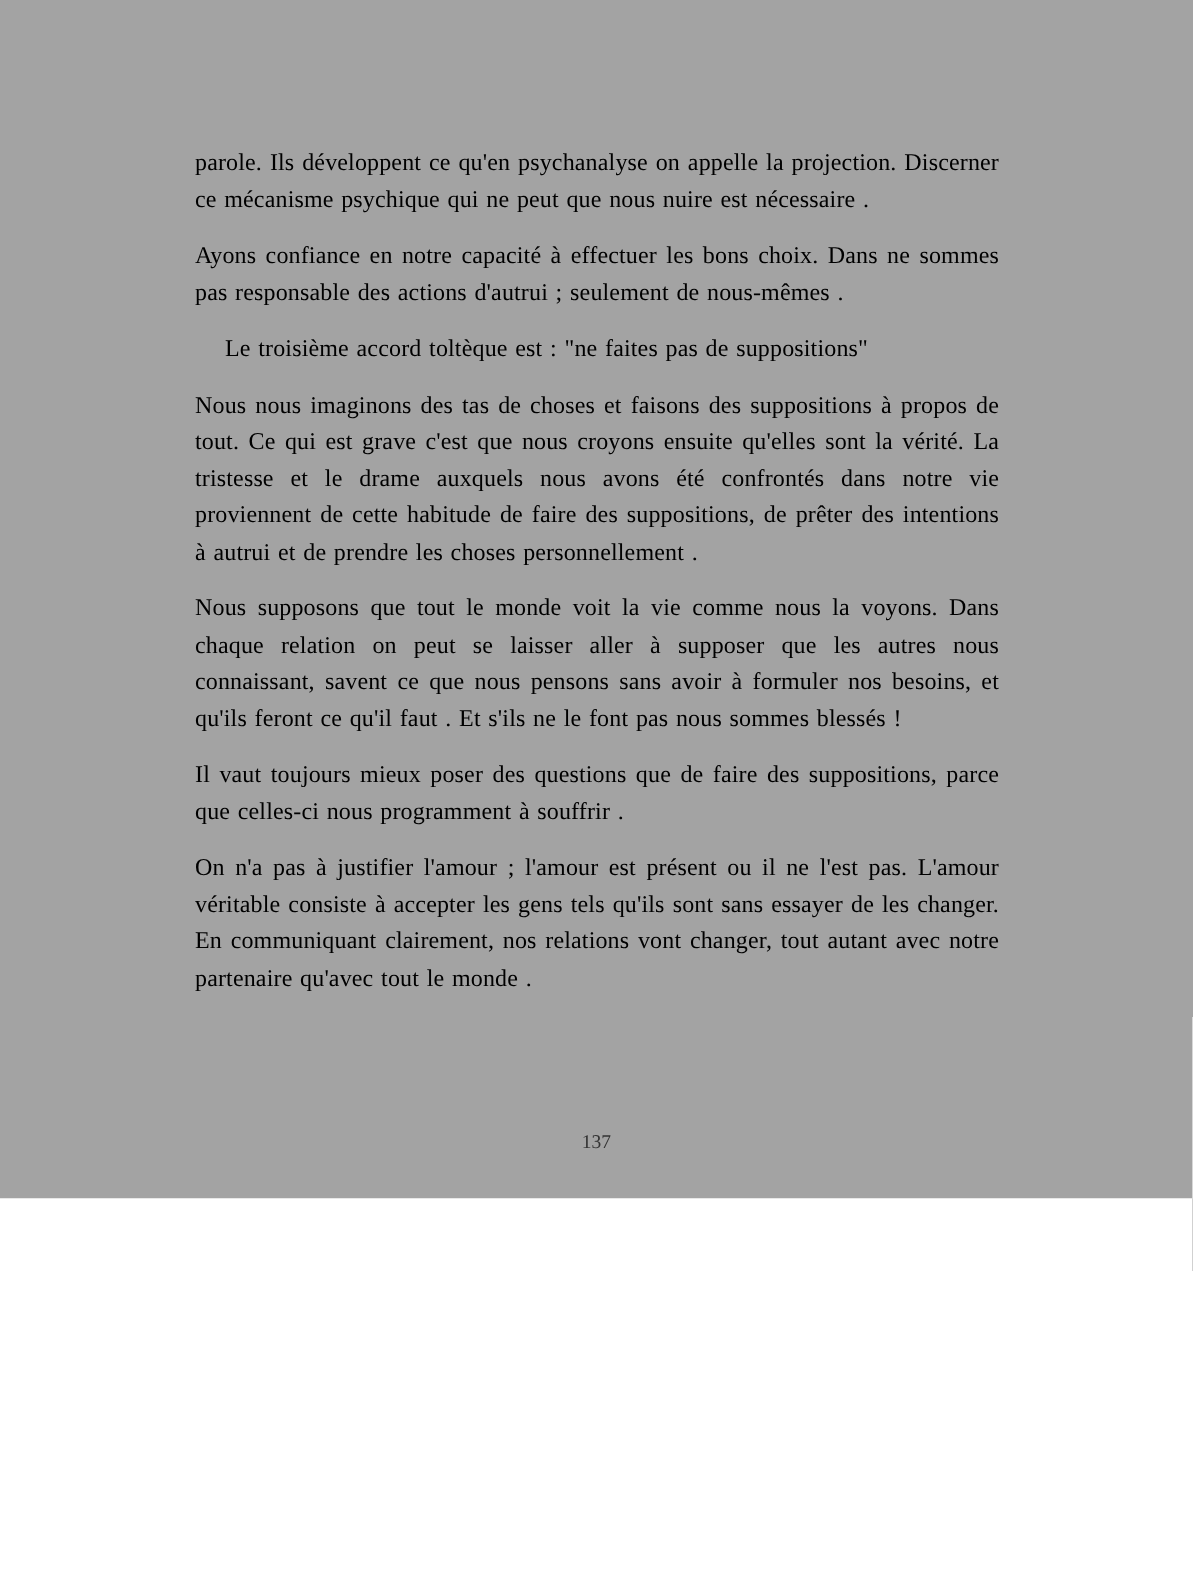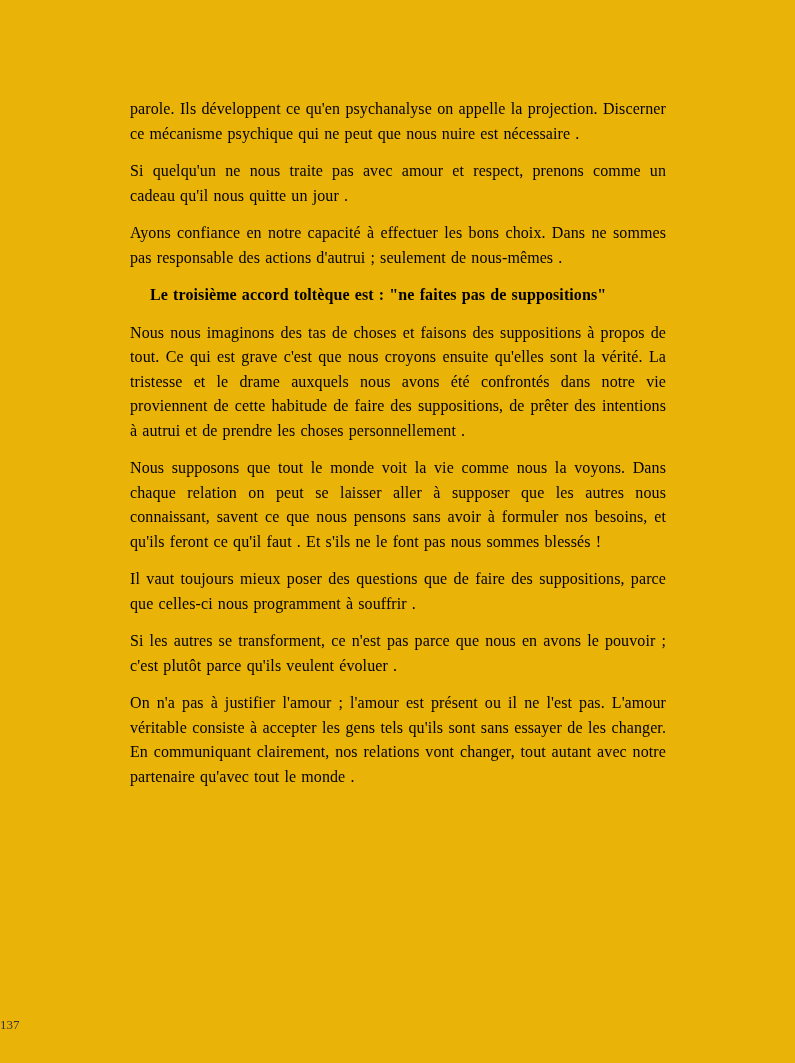--- a/index.html
+++ b/index.html
@@ -3,64 +3,63 @@
 <meta charset="utf-8">
 <style>
   html, body {
     margin: 0;
     padding: 0;
     background: #ffffff;
   }
   .page {
     position: relative;
     width: 795px;
-    height: 1063px;
-    background: #eab308;
+    height: 799px;
+    background: #a3a3a3;
     box-sizing: border-box;
     overflow: hidden;
     font-family: "Liberation Serif", "DejaVu Serif", serif;
     color: #000000;
   }
   .content {
     position: absolute;
     top: 97px;
     left: 130px;
     width: 536px;
   }
   .para {
     margin: 0 0 13px 0;
     font-size: 16px;
     line-height: 24.5px;
     text-align: justify;
     letter-spacing: 0.1px;
     word-spacing: 1px;
   }
   .para.heading {
-    font-weight: bold;
+    font-weight: normal;
     text-indent: 20px;
   }
   .page-number {
     position: absolute;
     bottom: 30px;
     left: 0;
     width: 100%;
+    text-align: center;
     font-size: 13px;
     color: #333333;
     margin-top: 25px;
   }
 </style>
 </head>
 <body>
 
 <div class="page">
   <div class="content">
     <p class="para">parole. Ils développent ce qu'en psychanalyse on appelle la projection. Discerner ce mécanisme psychique qui ne peut que nous nuire est nécessaire .</p>
-    <p class="para">Si quelqu'un ne nous traite pas avec amour et respect, prenons comme un cadeau qu'il nous quitte un jour .</p>
     <p class="para">Ayons confiance en notre capacité à effectuer les bons choix. Dans ne sommes pas responsable des actions d'autrui ; seulement de nous-mêmes .</p>
     <p class="para heading">Le troisième accord toltèque est : "ne faites pas de suppositions"</p>
     <p class="para">Nous nous imaginons des tas de choses et faisons des suppositions à propos de tout. Ce qui est grave c'est que nous croyons ensuite qu'elles sont la vérité. La tristesse et le drame auxquels nous avons été confrontés dans notre vie proviennent de cette habitude de faire des suppositions, de prêter des intentions à autrui et de prendre les choses personnellement .</p>
     <p class="para">Nous supposons que tout le monde voit la vie comme nous la voyons. Dans chaque relation on peut se laisser aller à supposer que les autres nous connaissant, savent ce que nous pensons sans avoir à formuler nos besoins, et qu'ils feront ce qu'il faut . Et s'ils ne le font pas nous sommes blessés !</p>
     <p class="para">Il vaut toujours mieux poser des questions que de faire des suppositions, parce que celles-ci nous programment à souffrir .</p>
-    <p class="para">Si les autres se transforment, ce n'est pas parce que nous en avons le pouvoir ; c'est plutôt parce qu'ils veulent évoluer .</p>
     <p class="para">On n'a pas à justifier l'amour ; l'amour est présent ou il ne l'est pas. L'amour véritable consiste à accepter les gens tels qu'ils sont sans essayer de les changer. En communiquant clairement, nos relations vont changer, tout autant avec notre partenaire qu'avec tout le monde .</p>
   </div>
   <div class="page-number">137</div>
 </div>
 
 </body></html>

